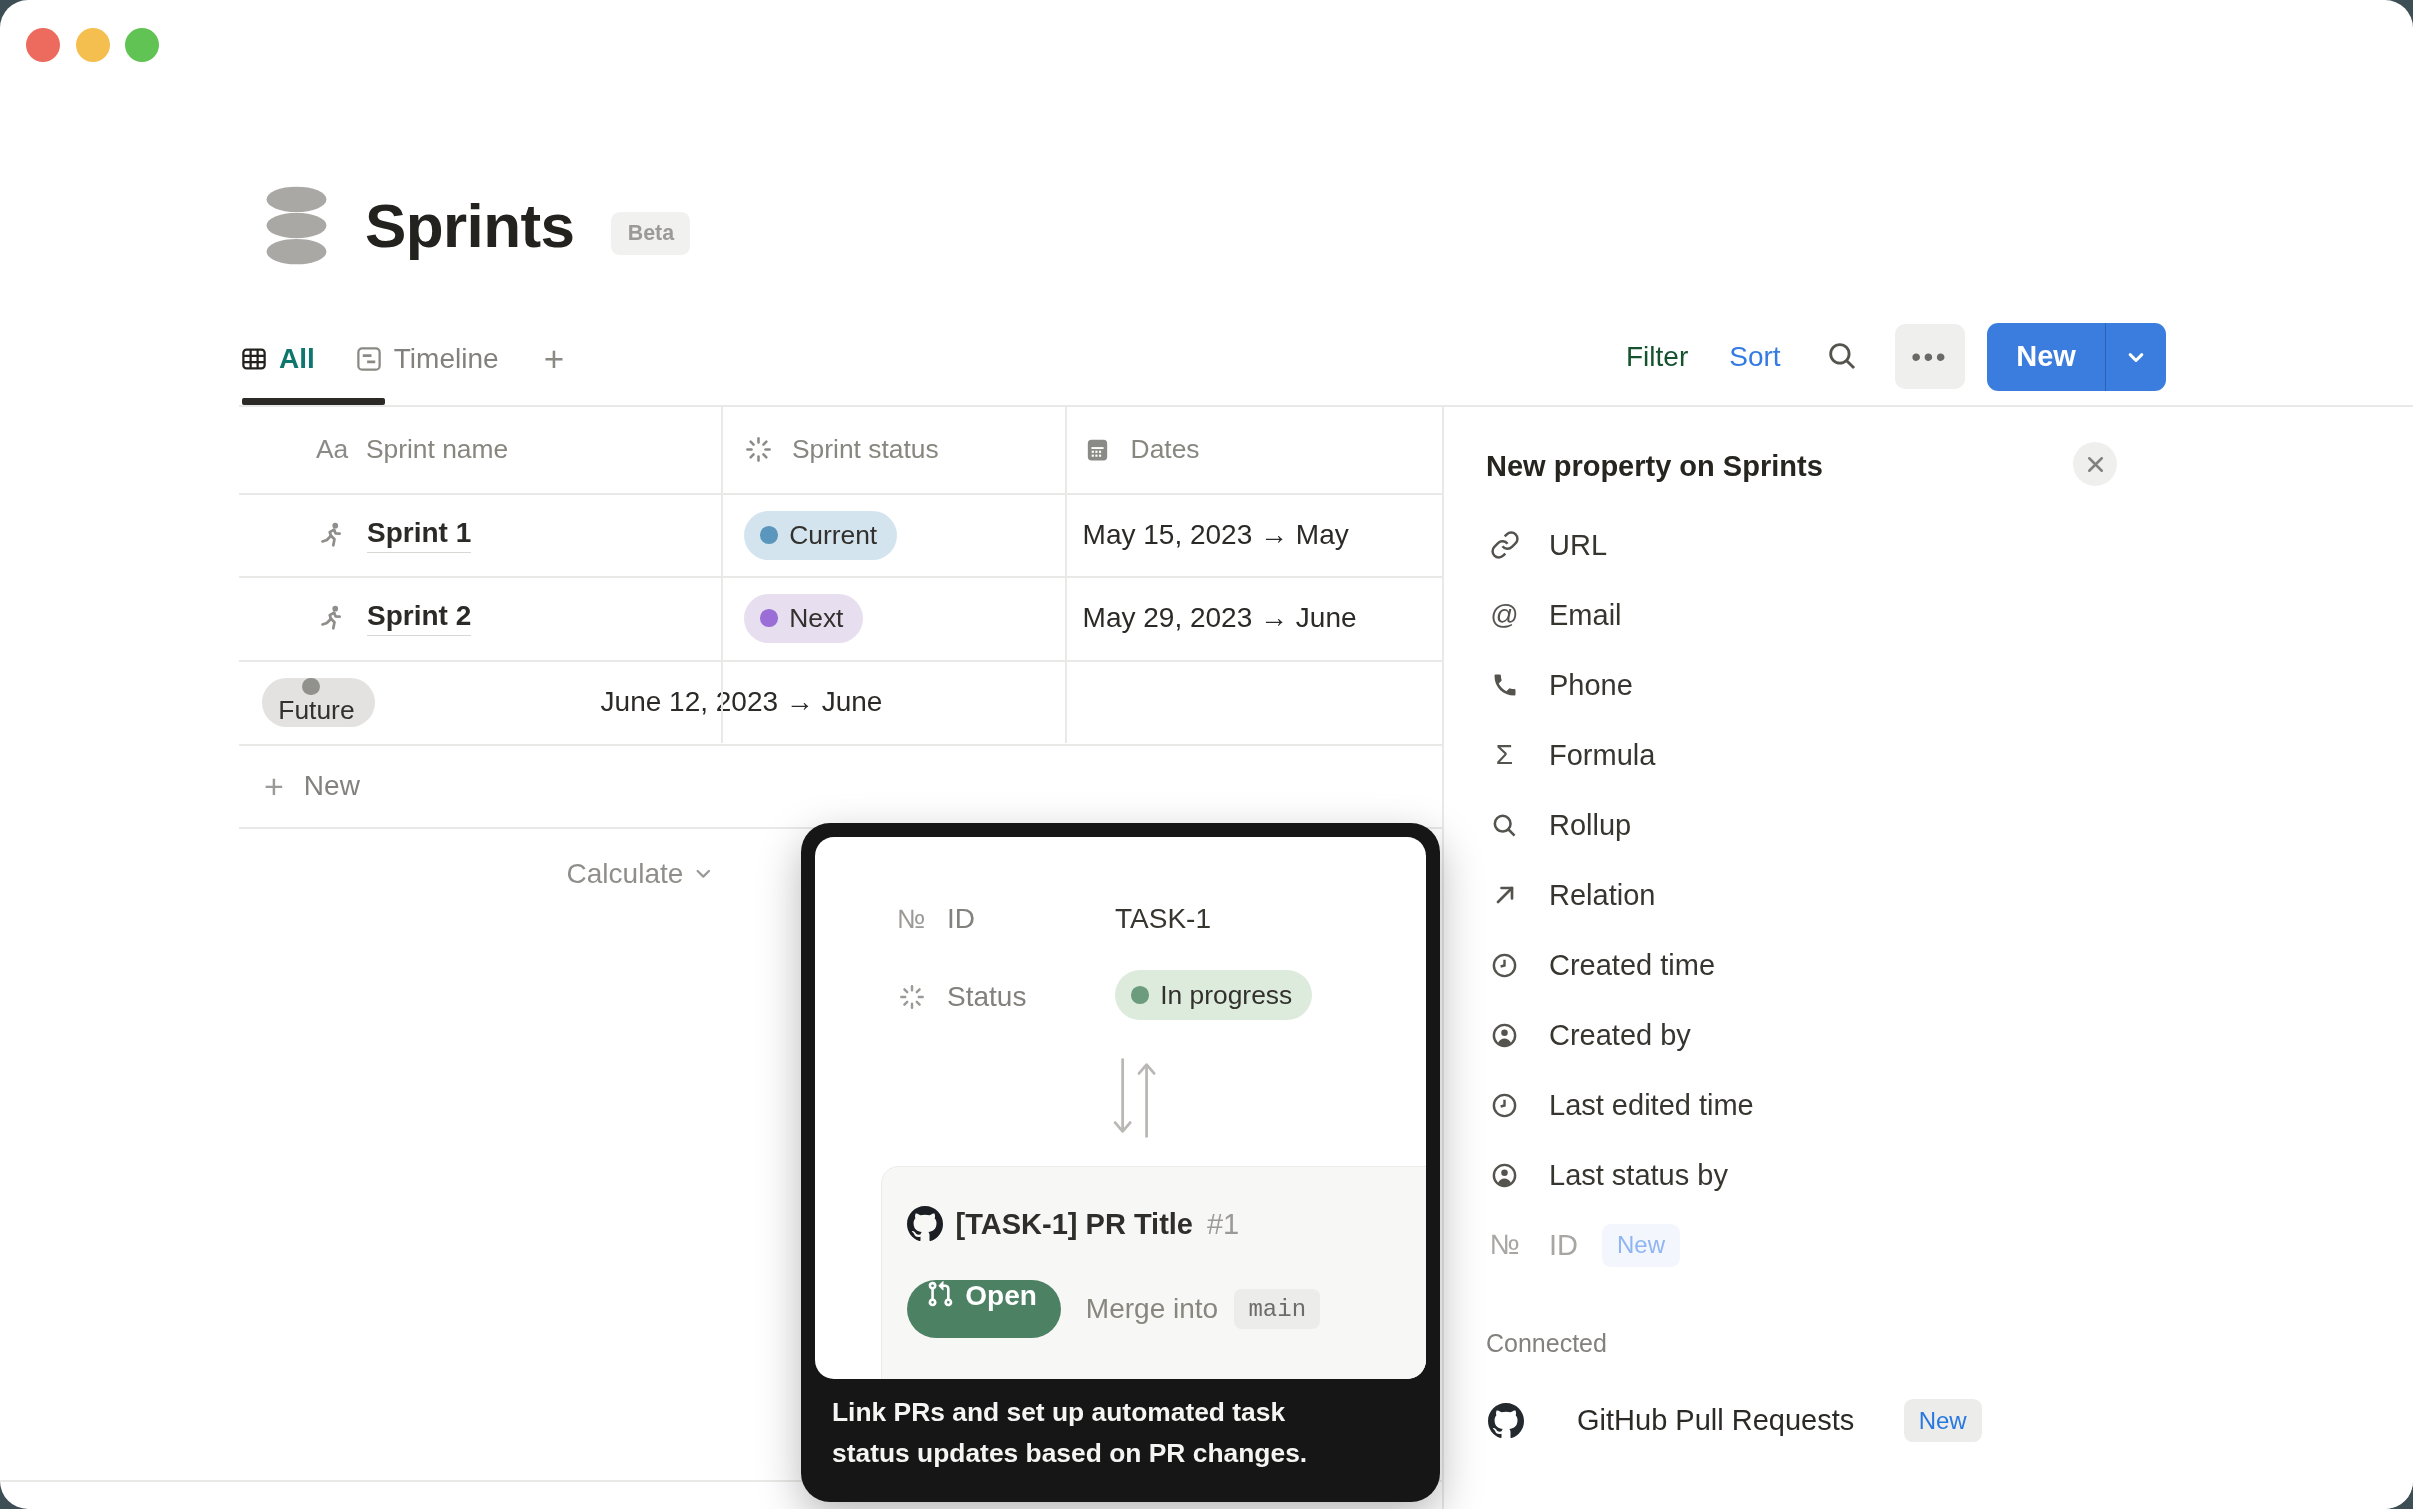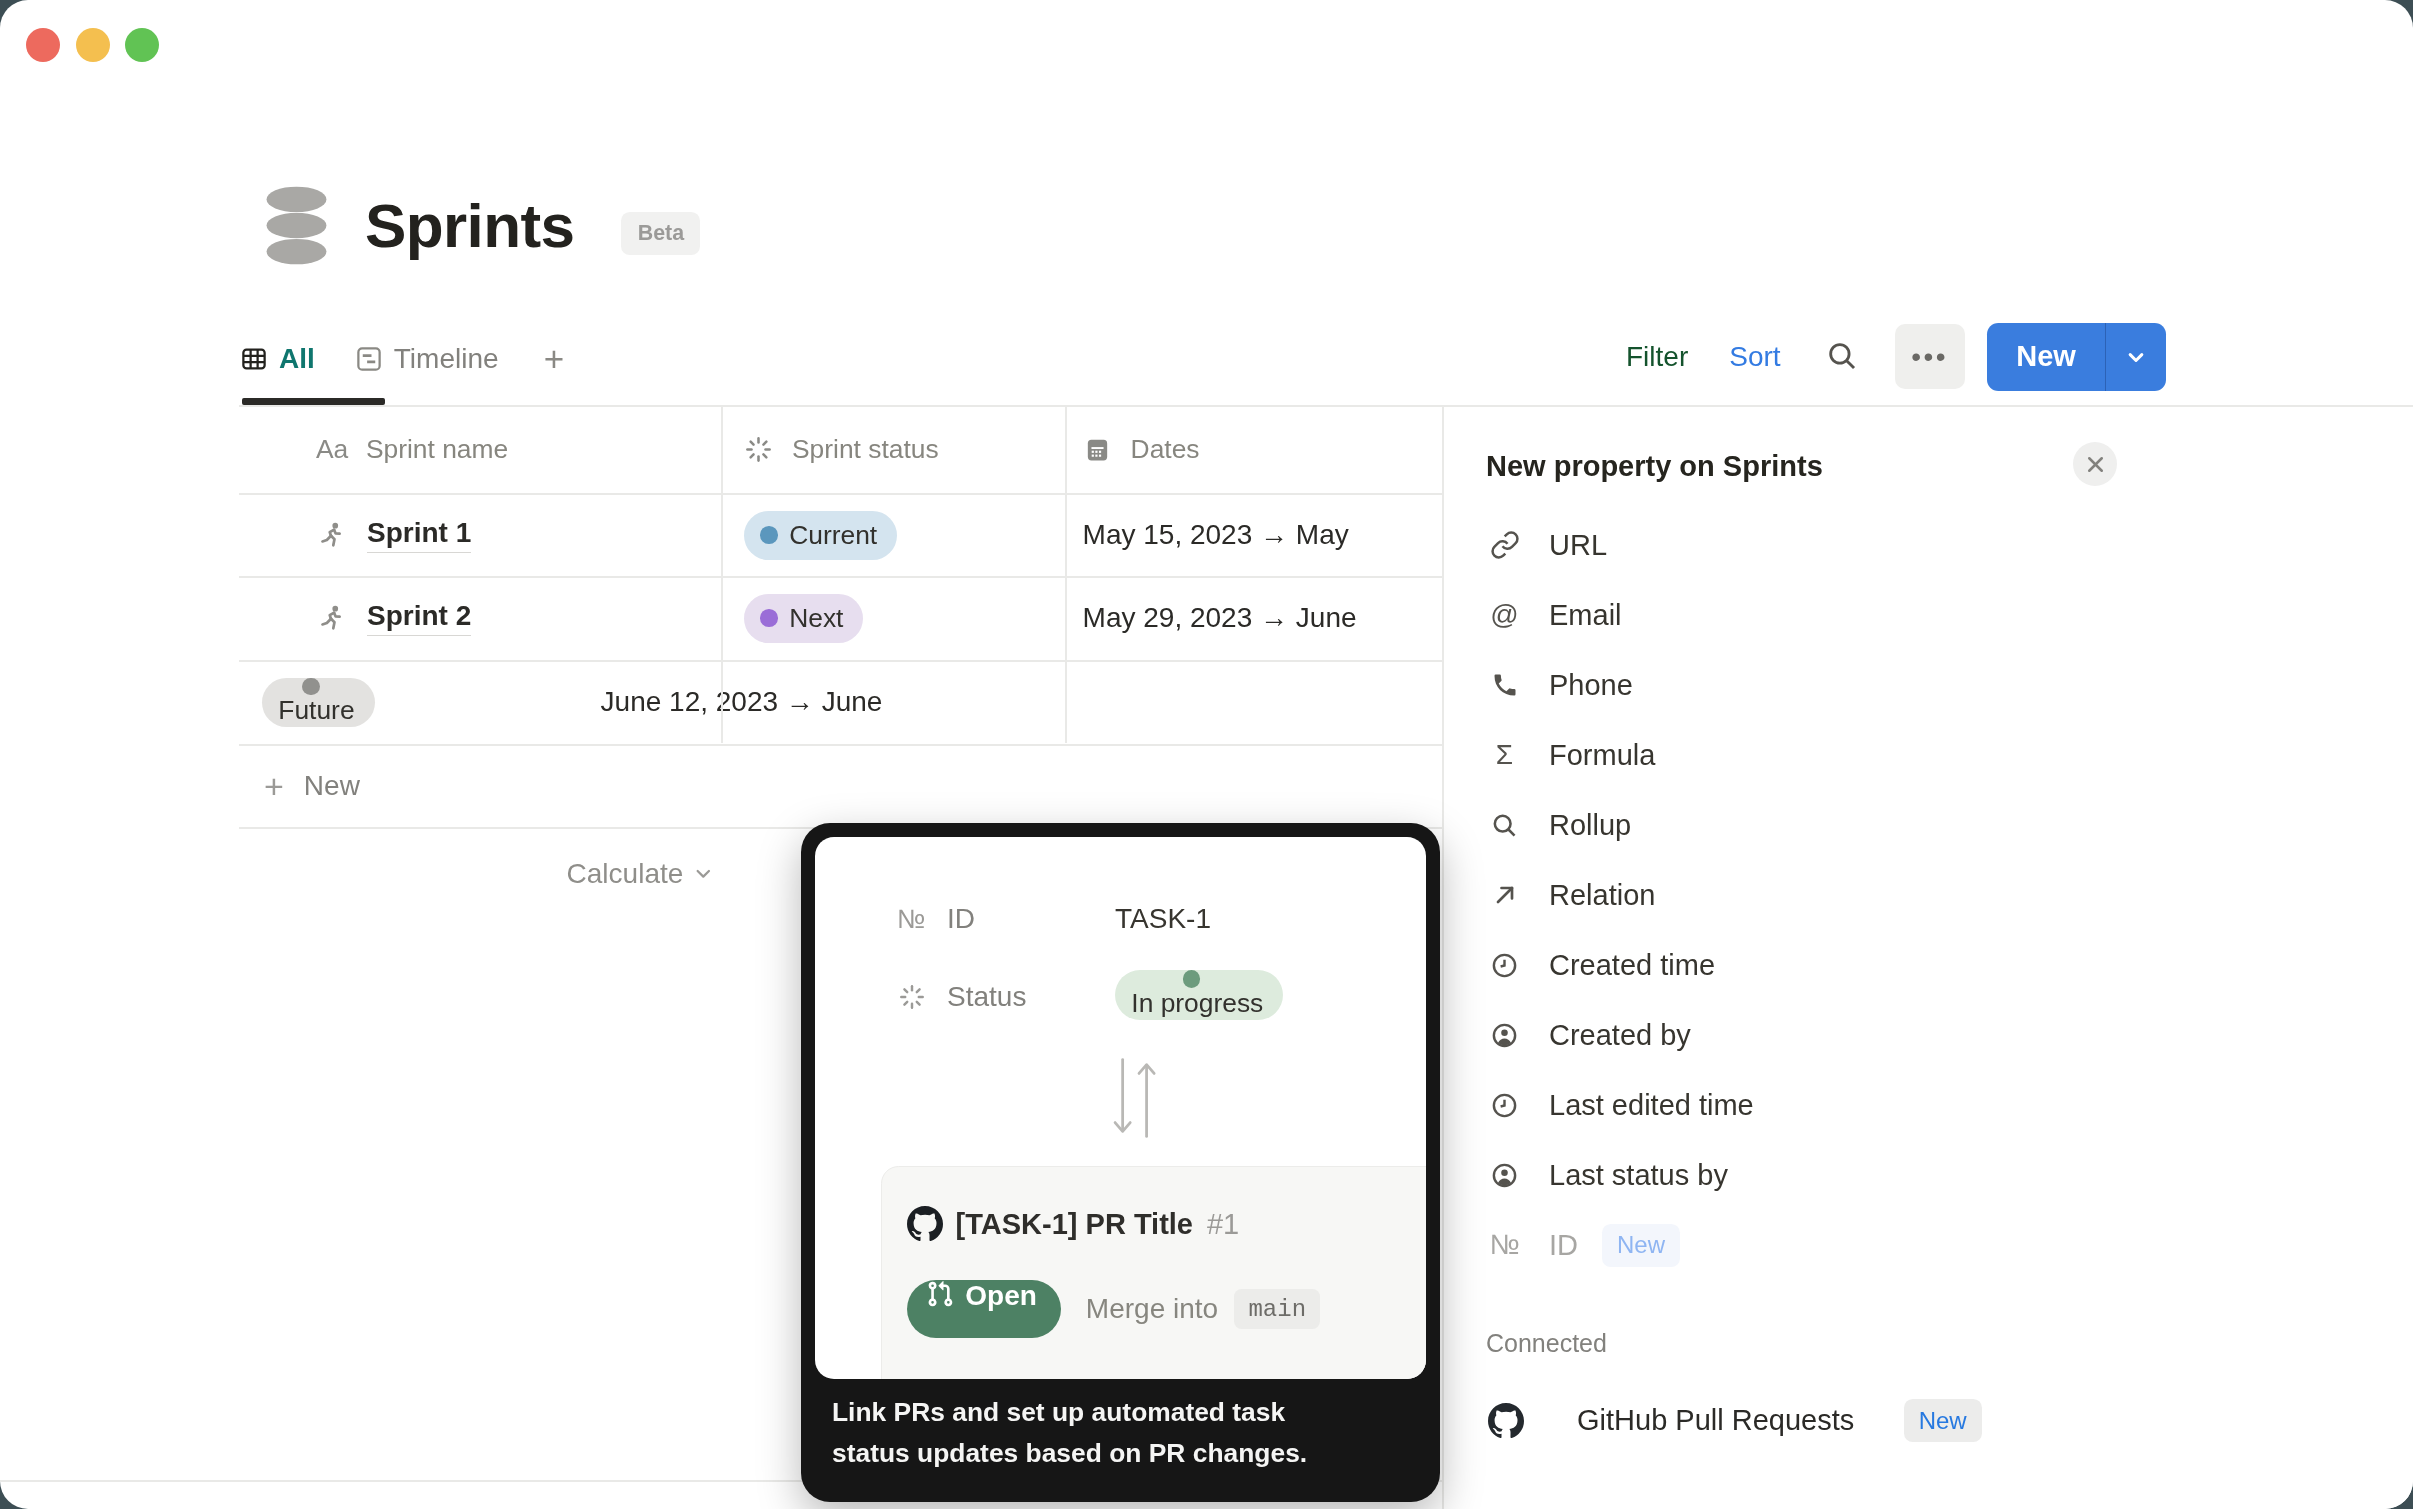--- a/index.html
+++ b/index.html
@@ -9,21 +9,21 @@
 
   
   .traffic { position:absolute; top:28px; left:26px; display:flex; gap:15.7px; }
   .light { width:34px; height:34px; border-radius:50%; }
   .light.red { background:#ED6A5E; } .light.yellow { background:#F4BF4F; } .light.green { background:#61C354; }
 
   
   .title-row { position:absolute; left:264px; top:186px; display:flex; align-items:center; }
   .db-icon { width:65px; height:79px; margin-right:36px; }
   .page-title { font-size:62px; font-weight:700; color:#23221E; letter-spacing:-0.6px; }
-  .beta-badge { margin-left:47px; margin-top:16.3px; background:#F1F1F0; color:#9B9A98; font-size:21.4px; font-weight:600; padding:8.8px 16.3px; border-radius:8.8px; }
+  .beta-badge { margin-left:37px; margin-top:16.3px; background:#F1F1F0; color:#9B9A98; font-size:21.4px; font-weight:600; padding:8.8px 16.3px; border-radius:8.8px; }
 
   
   .tabbar { position:absolute; left:239px; top:327px; height:63px; display:flex; align-items:center; }
   .tab { display:flex; align-items:center; gap:10px; margin-right:39px; cursor:pointer; }
   .tab .tlabel { font-size:28px; font-weight:600; }
   .tab.active .tlabel { color:#0f766e; }
   .tab.inactive .tlabel { color:#82817D; font-weight:500; }
   .tab-plus { font-size:35px; color:#8A8984; font-weight:400; margin-left:6.3px; }
   .tab-underline { position:absolute; left:242px; top:398px; width:143px; height:7px; background:#2B2A27; border-radius:1.9px; }
   .tabbar-border { position:absolute; left:239px; top:405px; width:2175px; height:1.9px; background:#E9E9E7; }
@@ -81,21 +81,21 @@
   .gh-row { position:absolute; left:0; top:975px; width:100%; height:73px; display:flex; align-items:center; padding-left:44px; font-size:29px; color:#2B2A27;gap:28px; }
   .gh-row .picon { width:36px; margin-right:25px; display:flex; }
   .badge-new { margin-left:21.4px; background:#ECECEB; color:#2779E0; font-size:24px; font-weight:500; padding:7.5px 15px; border-radius:8.8px; }
 
   
   .tcard { position:absolute; left:801px; top:823px; width:639px; height:679px; background:#161616; border-radius:29px; box-shadow:0 15px 44px rgba(0,0,0,0.28); z-index:50; }
   .tcard-inner { position:absolute; left:14px; top:14px; width:611px; height:542px; background:#fff; border-radius:19px; overflow:hidden; }
   .prop-row { position:absolute; left:80px; display:flex; align-items:center; color:#82817D; font-size:28px; }
   .prop-row .picon2 { width:33px; margin-right:19px; display:flex; justify-content:center; color:#9B9A97; font-size:26.4px; }
   .prop-val { position:absolute; left:300px; font-size:28px; color:#37352F; display:flex; align-items:center; }
-  .pill.inprogress { background:#DDEBDD; height:50px;flex-direction:column; } .pill.inprogress .dot { background:#6C9B7D; }
+  .pill.inprogress { background:#DDEBDD; height:50px; } .pill.inprogress .dot { background:#6C9B7D; }
   .sync-arrows { position:absolute; left:290px; top:220px; }
   .pr-card { position:absolute; left:66px; top:329px; width:578px; height:254px; background:#F7F7F5; border:1.3px solid #ECECEA; border-radius:17.6px; }
   .pr-title-row { position:absolute; left:25px; top:39px; display:flex; align-items:center; }
   .pr-title { font-size:29px; font-weight:700; color:#2F2E2B; margin-left:12.6px; }
   .pr-num { font-size:29px; color:#9B9A97; margin-left:14px; }
   .pr-state-row { position:absolute; left:25px; top:113px; display:flex; align-items:center; }
   .open-pill { height:58px; background:#4D8164; border-radius:29px; display:flex; align-items:flex-start; padding:0 24px 0 19px; color:#fff; font-size:28px; font-weight:600; }
   .open-pill svg { margin-right:11.3px; }
   .merge-text { font-size:28px; color:#87867F; margin-left:25px; }
   .branch-chip { margin-left:16.3px; background:#ECECEA; border-radius:7.5px; padding:6.3px 14px; font-family:"Liberation Mono","DejaVu Sans Mono",monospace; font-size:24px; color:#6D6C68; }

